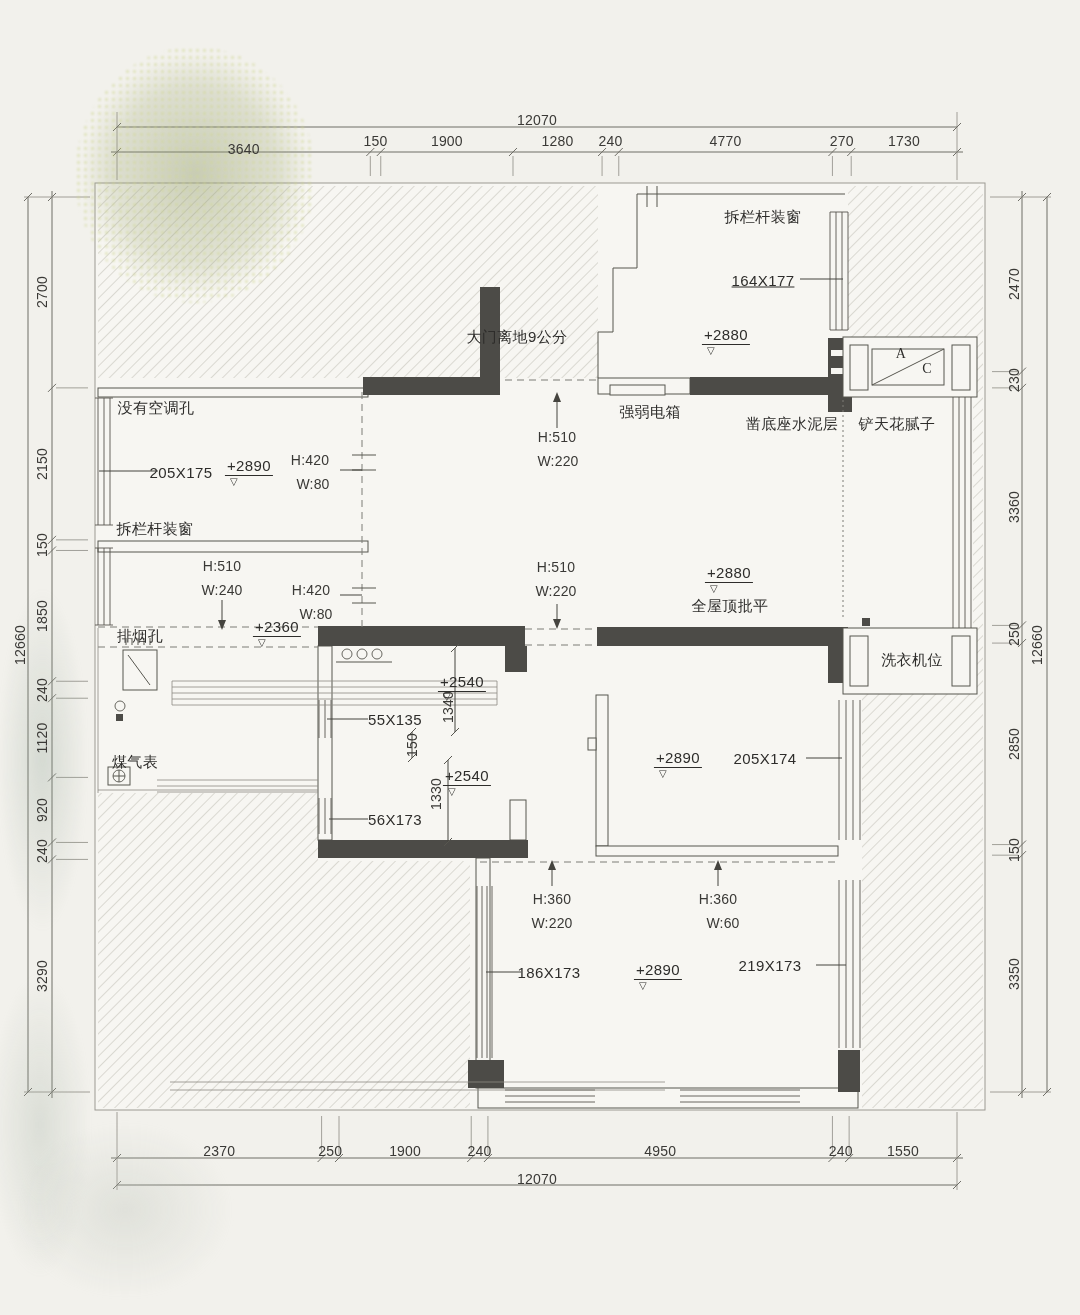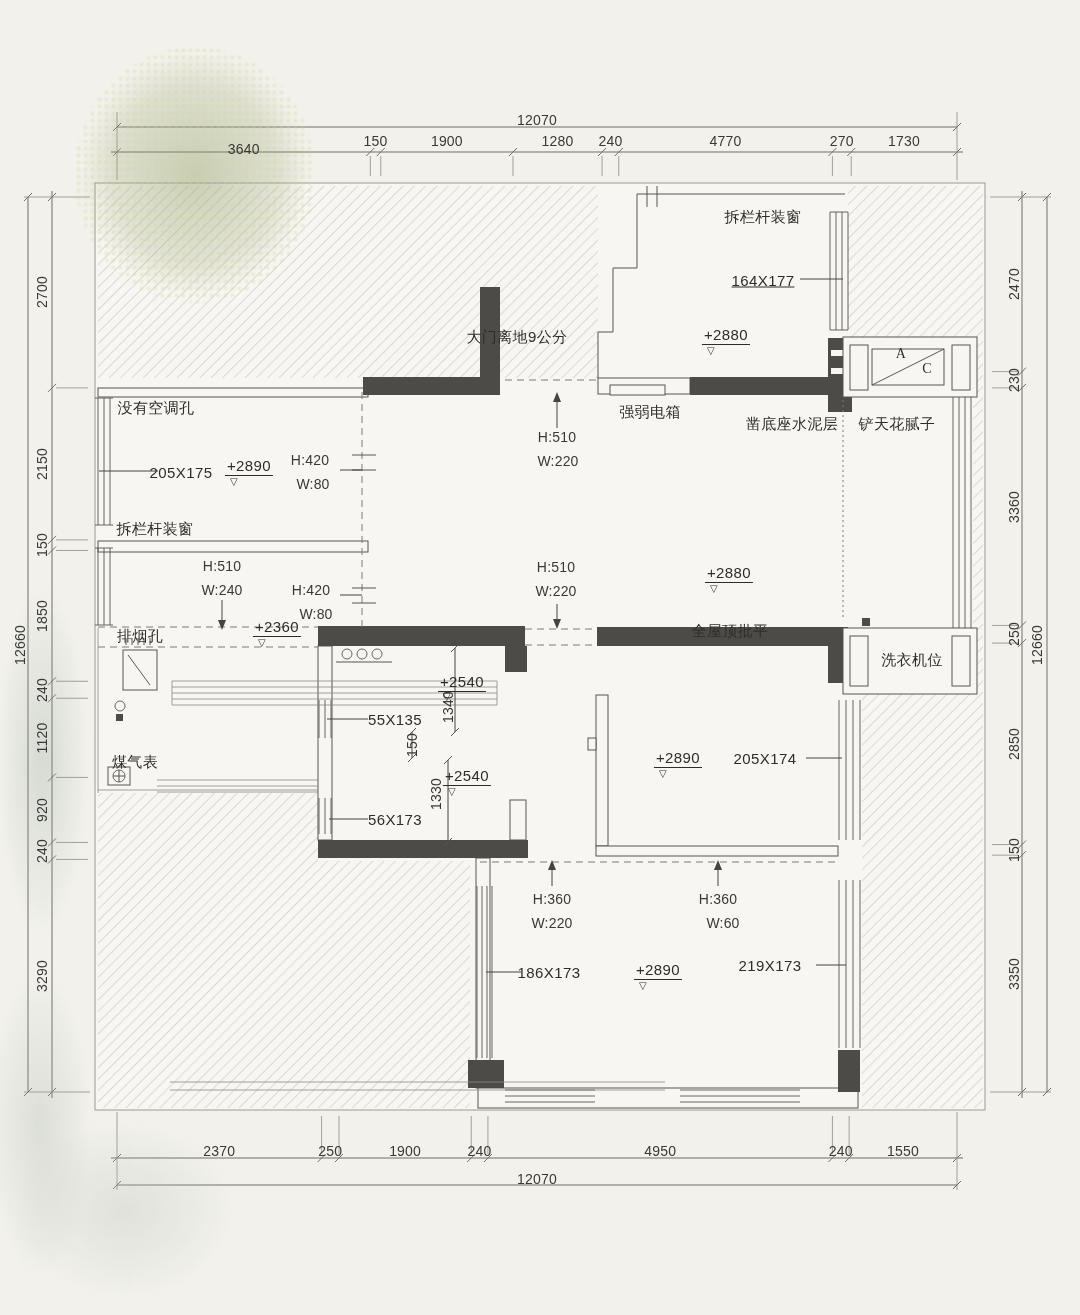--- a/index.html
+++ b/index.html
@@ -306,21 +306,21 @@
       <div class="lab dm" style="left: 222px; top: 566px; transform: translate(-50%, -50%);">H:510</div>
       <div class="lab dm" style="left: 222px; top: 590px; transform: translate(-50%, -50%);">W:240</div>
       <div class="lab dm" style="left: 311px; top: 590px; transform: translate(-50%, -50%);">H:420</div>
       <div class="lab dm" style="left: 316px; top: 614px; transform: translate(-50%, -50%);">W:80</div>
       <div class="lab dm" style="left: 557px; top: 437px; transform: translate(-50%, -50%);">H:510</div>
       <div class="lab dm" style="left: 558px; top: 461px; transform: translate(-50%, -50%);">W:220</div>
       <div class="lab dm" style="left: 556px; top: 567px; transform: translate(-50%, -50%);">H:510</div>
       <div class="lab dm" style="left: 556px; top: 591px; transform: translate(-50%, -50%);">W:220</div>
       <div class="lab lvl" style="left: 729px; top: 574px; transform: translate(-50%, -50%);">+2880</div>
       <div class="lab tri" style="left: 714px; top: 589px; transform: translate(-50%, -50%);">▽</div>
-      <div class="lab" style="left: 730px; top: 605px; transform: translate(-50%, -50%); margin-top: 25px;">全屋顶批平</div>
+      <div class="lab" style="left: 730px; top: 605px; transform: translate(-50%, -50%);">全屋顶批平</div>
       <div class="lab" style="left: 140px; top: 635px; transform: translate(-50%, -50%);">排烟孔</div>
       <div class="lab lvl" style="left: 277px; top: 628px; transform: translate(-50%, -50%);">+2360</div>
       <div class="lab tri" style="left: 262px; top: 643px; transform: translate(-50%, -50%);">▽</div>
       <div class="lab" style="left: 395px; top: 719px; transform: translate(-50%, -50%);">55X135</div>
       <div class="lab lvl" style="left: 462px; top: 683px; transform: translate(-50%, -50%);">+2540</div>
       <div class="lab tri" style="left: 447px; top: 697px; transform: translate(-50%, -50%);">▽</div>
       <div class="lab dm" style="left: 448px; top: 707px; transform: translate(-50%, -50%) rotate(-90deg);">1340</div>
       <div class="lab dm" style="left: 412px; top: 745px; transform: translate(-50%, -50%) rotate(-90deg);">150</div>
       <div class="lab dm" style="left: 436px; top: 794px; transform: translate(-50%, -50%) rotate(-90deg);">1330</div>
       <div class="lab lvl" style="left: 467px; top: 777px; transform: translate(-50%, -50%);">+2540</div>

